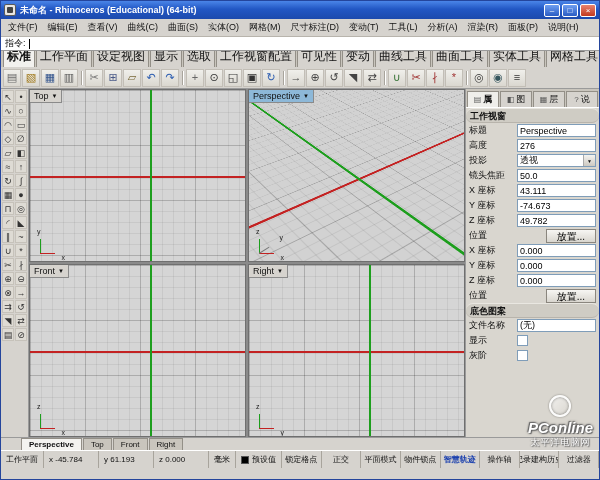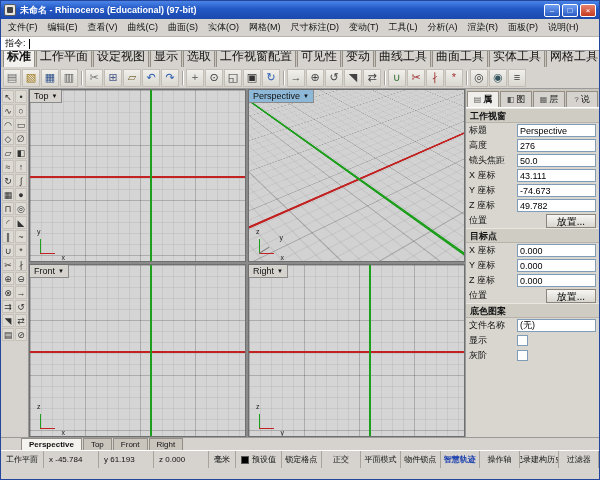--- a/index.html
+++ b/index.html
@@ -104,21 +104,21 @@
   
   .panel{width:134px;flex:none;background:#d9d6cf;border-left:1px solid #9a9a9a;display:flex;
          flex-direction:column;overflow:hidden;}
   .ptabs{height:18px;display:flex;align-items:flex-end;background:#c9c5bd;padding:1px 1px 0;gap:1px;}
   .ptab{flex:1;display:flex;align-items:center;justify-content:center;gap:2px;height:16px;
         border:1px solid #938f87;border-bottom:none;background:#d6d3ce;}
   .ptab.active{background:#efeeea;font-weight:bold;}
   .pticon{font-size:8px;color:#555;}
   .pbody{flex:1;border-top:1px solid #fff;overflow:hidden;}
   .phead{height:15px;line-height:14px;padding:0 4px;font-weight:bold;background:#cfccc4;
-         border-bottom:1px solid #b8b4ac;border-top:1px solid #e9e7e1;}
+         border-bottom:1px solid #b8b4ac;border-top:1px solid #e9e7e1;border-radius:7px;}
   .prow{height:15px;display:flex;align-items:center;padding:0 3px;gap:2px;}
   .plabel{width:46px;flex:none;white-space:nowrap;overflow:hidden;}
   .pinput{flex:1;min-width:0;height:13px;border:1px solid #7f9db9;background:#fff;font:inherit;
           font-size:9px;padding:0 2px;}
   .pdrop{flex:1;min-width:0;height:13px;border:1px solid #7f9db9;background:#fff;display:flex;
          align-items:center;padding-left:2px;}
   .da{margin-left:auto;width:12px;height:11px;flex:none;background:linear-gradient(#f4f3f0,#cdc9c1);
       border-left:1px solid #aaa;display:flex;align-items:center;justify-content:center;font-size:5px;}
   .pbtn{margin-left:auto;height:14px;font:inherit;font-size:10px;border:1px solid #8a867e;
         background:linear-gradient(#f7f6f3,#d9d6cf);padding:0 10px;}
@@ -151,21 +151,21 @@
        text-shadow:1px 1px 1px #666,-1px -1px 1px #666,0 0 3px #444;}
   .wm2{font-size:9px;color:#fff;letter-spacing:1px;text-shadow:1px 1px 1px #666,0 0 2px #444;}
 </style>
 </head>
 <body>
 
 <div class="app">
 
   <div class="titlebar">
     <span class="app-icon"></span>
-    <span class="title">未命名 - Rhinoceros (Educational) (97-bit)</span>
+    <span class="title">未命名 - Rhinoceros (Educational) (64-bit)</span>
     <span class="winbtns">
       <span class="wbtn">–</span>
       <span class="wbtn">□</span>
       <span class="wbtn close">×</span>
     </span>
   </div>
 
   <div class="menubar">
 
   <span class="menu-item"><span>文件(F)</span></span>
@@ -503,20 +503,27 @@
 
         <div class="phead">工作视窗</div>
         <div class="prow">
           <span class="plabel">标题</span>
           <input class="pinput" value="Perspective" style="">
         </div>
         <div class="prow">
           <span class="plabel">高度</span>
           <input class="pinput" value="276" style="">
         </div>
+        <div class="prow">
+          <span class="plabel">投影</span>
+          <span class="pdrop">
+            <span>透视</span>
+            <span class="da">▼</span>
+          </span>
+        </div>
 
         <div class="prow">
           <span class="plabel">镜头焦距</span>
           <input class="pinput" value="50.0" style="">
         </div>
         <div class="prow">
           <span class="plabel">X 座标</span>
           <input class="pinput" value="43.111" style="">
         </div>
         <div class="prow">
@@ -525,21 +532,20 @@
         </div>
         <div class="prow">
           <span class="plabel">Z 座标</span>
           <input class="pinput" value="49.782" style="">
         </div>
         <div class="prow">
           <span class="plabel">位置</span>
           <button class="pbtn">放置...</button>
         </div>
 
-        <div class="phead">目标点</div>
         <div class="prow">
           <span class="plabel">X 座标</span>
           <input class="pinput" value="0.000" style="">
         </div>
         <div class="prow">
           <span class="plabel">Y 座标</span>
           <input class="pinput" value="0.000" style="">
         </div>
         <div class="prow">
           <span class="plabel">Z 座标</span>
@@ -608,14 +614,19 @@
         </span>
         <span class="sseg pane">
           <span>记录建构历史</span>
         </span>
         <span class="sseg pane">
           <span>过滤器</span>
         </span>
       </span>
   </div>
 
+  <div class="watermark">
+    <div class="wm-logo"></div>
+    <div class="wm1">PConline</div>
+    <div class="wm2">太平洋电脑网</div>
+  </div>
 
 </div>
 
 </body></html>

